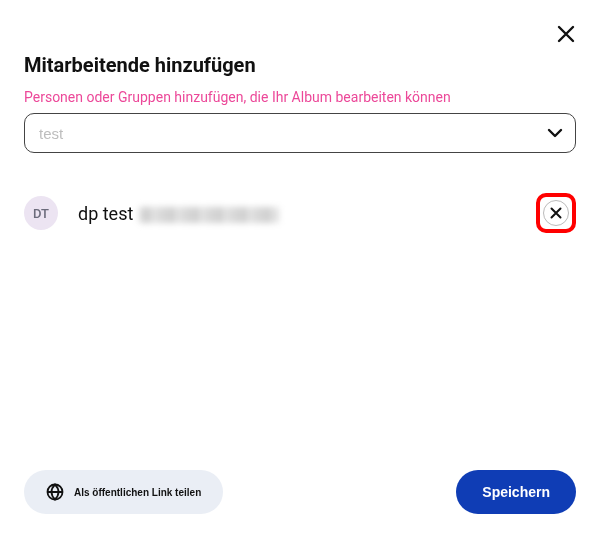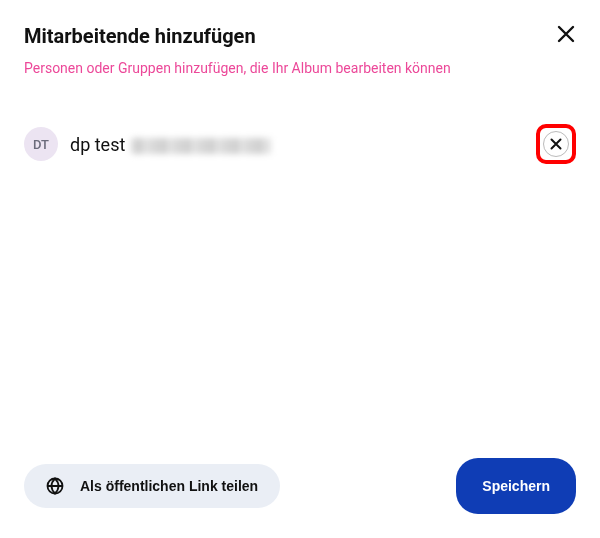--- a/index.html
+++ b/index.html
@@ -24,20 +24,21 @@
     .header {
       display: flex;
       justify-content: space-between;
       align-items: flex-start;
       margin-bottom: 12px;
     }
     .title {
       font-size: 20px;
       font-weight: 700;
       color: #111;
+      margin-top: 29px;
     }
     .close-btn {
       width: 28px;
       height: 28px;
       border: none;
       background: transparent;
       display: flex;
       align-items: center;
       justify-content: center;
       cursor: pointer;
@@ -74,21 +75,21 @@
       color: #111;
       flex-shrink: 0;
     }
     .list {
       margin-top: 40px;
       flex: 1;
     }
     .row {
       display: flex;
       align-items: center;
-      gap: 12px;
+      gap: 20px;
     }
     .avatar {
       width: 34px;
       height: 34px;
       border-radius: 50%;
       background: #ece4f2;
       color: #6b6b7b;
       font-size: 13px;
       font-weight: 500;
       display: flex;
@@ -139,31 +140,31 @@
       margin-top: auto;
     }
     .share-btn {
       background: #eaeef5;
       border: none;
       border-radius: 22px;
       height: 44px;
       padding: 0 22px;
       display: flex;
       align-items: center;
-      gap: 16px;
+      gap: 10px;
       cursor: pointer;
       color: #111;
       font-weight: 700;
-      font-size: 14px;
+      font-size: 10px;
     }
     .save-btn {
       background: #0f3db5;
       border: none;
       border-radius: 22px;
-      height: 56px;
+      height: 44px;
       padding: 0 26px;
       color: #fff;
       font-weight: 700;
       font-size: 14px;
       cursor: pointer;
     }
   </style>
 </head>
 <body>
 
@@ -173,20 +174,26 @@
     <h1 class="title">Mitarbeitende hinzufügen</h1>
     <button class="close-btn">
       <svg width="18" height="18" viewBox="0 0 18 18">
           <path d="M2 2 L16 16 M16 2 L2 16" stroke="currentColor" stroke-width="2.4" stroke-linecap="round"></path>
         </svg>
     </button>
   </div>
 
   <div class="subtitle">Personen oder Gruppen hinzufügen, die Ihr Album bearbeiten können</div>
 
+  <div class="combo">
+    <input class="combo-input" placeholder="test" style="">
+    <svg class="chevron" width="20" height="20" viewBox="0 0 20 20">
+        <path d="M4 7 L10 13 L16 7" stroke="currentColor" stroke-width="2.4" fill="none" stroke-linecap="round" stroke-linejoin="round"></path>
+      </svg>
+  </div>
 
   <div class="list">
     <div class="row">
       <div class="avatar">DT</div>
       <div>
         <span class="name">dp test</span>
         <span class="blur-span"></span>
       </div>
       <div class="remove-wrap">
         <button class="remove-btn">

